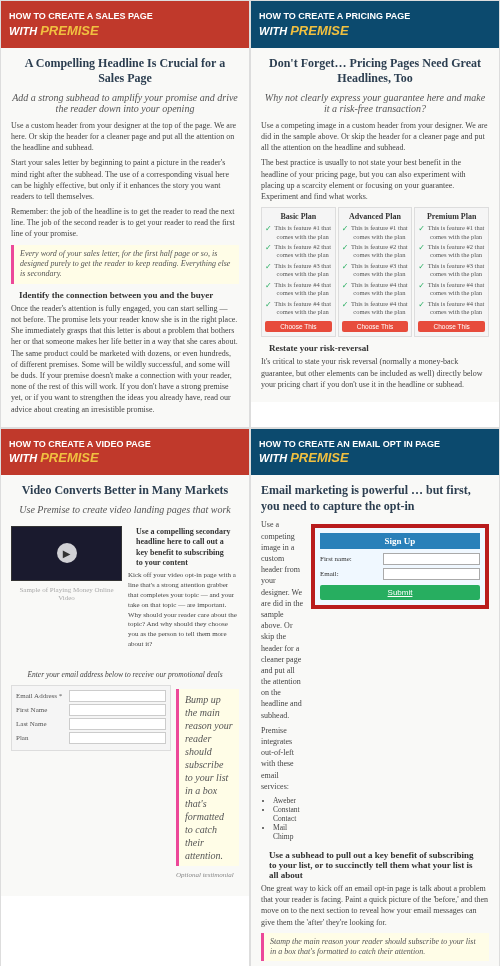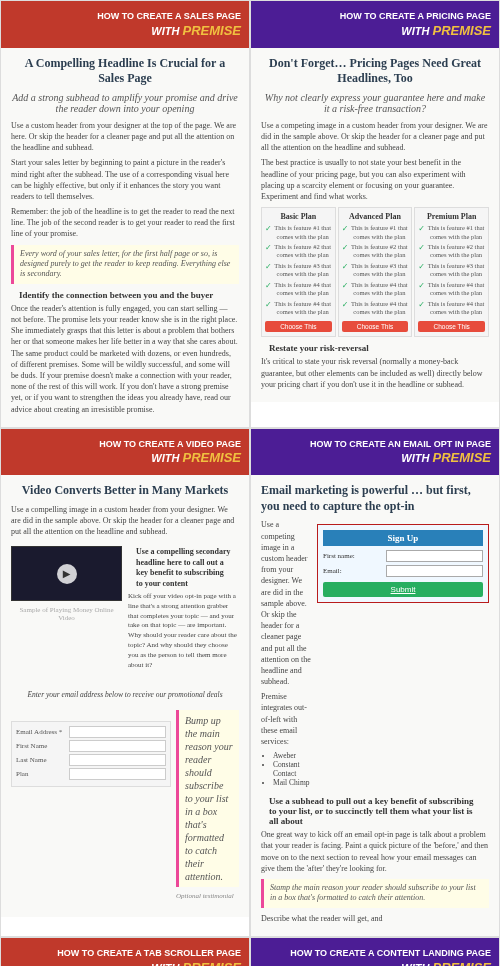--- a/index.html
+++ b/index.html
@@ -15,38 +15,38 @@
       gap: 0;
     }
     .panel {
       background: #fff;
       border: 1px solid #ddd;
       overflow: hidden;
       position: relative;
     }
     .panel-header {
       padding: 10px 8px 8px;
-      text-align: right;
+      text-align: left;
       color: #fff;
       font-family: Arial, sans-serif;
       font-size: 9px;
       font-weight: bold;
       text-transform: uppercase;
       line-height: 1.3;
     }
     .panel-header .with-premise {
       font-size: 11px;
       font-style: italic;
     }
     .panel-header .premise-word {
       color: #f0c040;
       font-size: 13px;
     }
     .header-red { background: #c0392b; }
-    .header-blue { background: #4c1d95; }
+    .header-blue { background: #0c4a6e; }
     .panel-body {
       padding: 8px 10px;
       background: #f9f9f7;
     }
     .panel-body h2 {
       font-size: 12px;
       color: #2c3e50;
       line-height: 1.3;
       margin-bottom: 5px;
       font-family: Georgia, serif;
@@ -145,21 +145,21 @@
     }
     .video-label {
       font-size: 7px;
       color: #aaa;
       text-align: center;
     }
     .email-form-mini {
       background: #f5f5f5;
       border: 1px solid #ddd;
       padding: 4px;
-      margin: 16px 0;
+      margin: 1px 0;
       font-size: 7px;
     }
     .email-form-mini .form-row {
       display: flex;
       align-items: center;
       margin-bottom: 2px;
       gap: 3px;
     }
     .email-form-mini label {
       font-size: 7px;
@@ -170,21 +170,21 @@
     .email-form-mini input {
       height: 12px;
       flex: 1;
       border: 1px solid #ccc;
       font-size: 7px;
       padding: 1px 2px;
     }
     
     .optin-form {
       background: #f0f8ff;
-      border: 1px solid #b91c1c;
+      border: 4px solid #b91c1c;
       padding: 5px;
       margin: 5px 0;
     }
     .optin-form .form-title {
       background: #2980b9;
       color: white;
       text-align: center;
       font-size: 9px;
       font-weight: bold;
       padding: 3px;
@@ -341,21 +341,21 @@
   <div class="panel">
     <div class="panel-header header-red">
       <div>HOW TO CREATE A VIDEO PAGE</div>
       <div class="with-premise">
         <span>WITH</span>
         <span class="premise-word">PREMISE</span>
       </div>
     </div>
     <div class="panel-body">
       <h2 style="text-align:center;">Video Converts Better in Many Markets</h2>
-      <p>Use a compelling image in a custom header from your designer. We are did in the sample above. Or skip the header for a cleaner page and put all the attention on the headline and subhead.</p>
+      <div class="subhead">Use Premise to create video landing pages that work</div>
       <div style="display:flex;gap:6px;margin:4px 0;">
         <div style="flex:1;">
           <div class="video-thumbnail">
             <div class="play-btn">▶</div>
           </div>
           <div class="video-label">Sample of Playing Money Online Video</div>
         </div>
         <div style="flex:1;">
           <div class="section-title" style="font-size:8px;line-height:1.3;">Use a compelling secondary headline here to call out a key benefit to subscribing to your content</div>
           <p style="font-size:7px;">Kick off your video opt-in page with a line that's a strong attention grabber that completes your topic — and your take on that topic — are important. Why should your reader care about the topic? And why should they choose you as the person to tell them more about it?</p>

